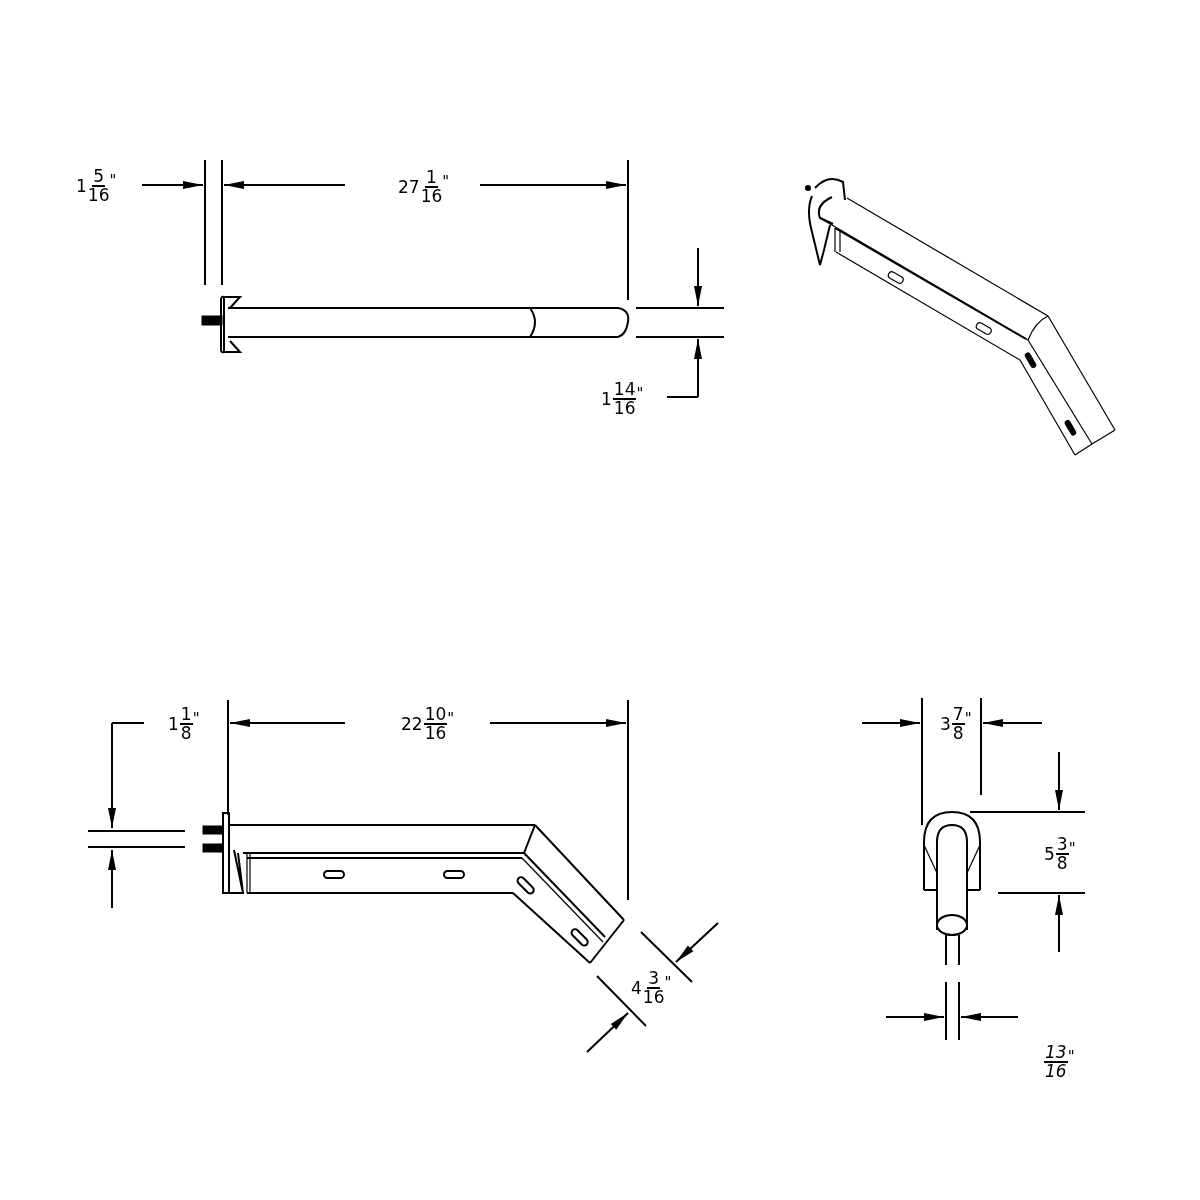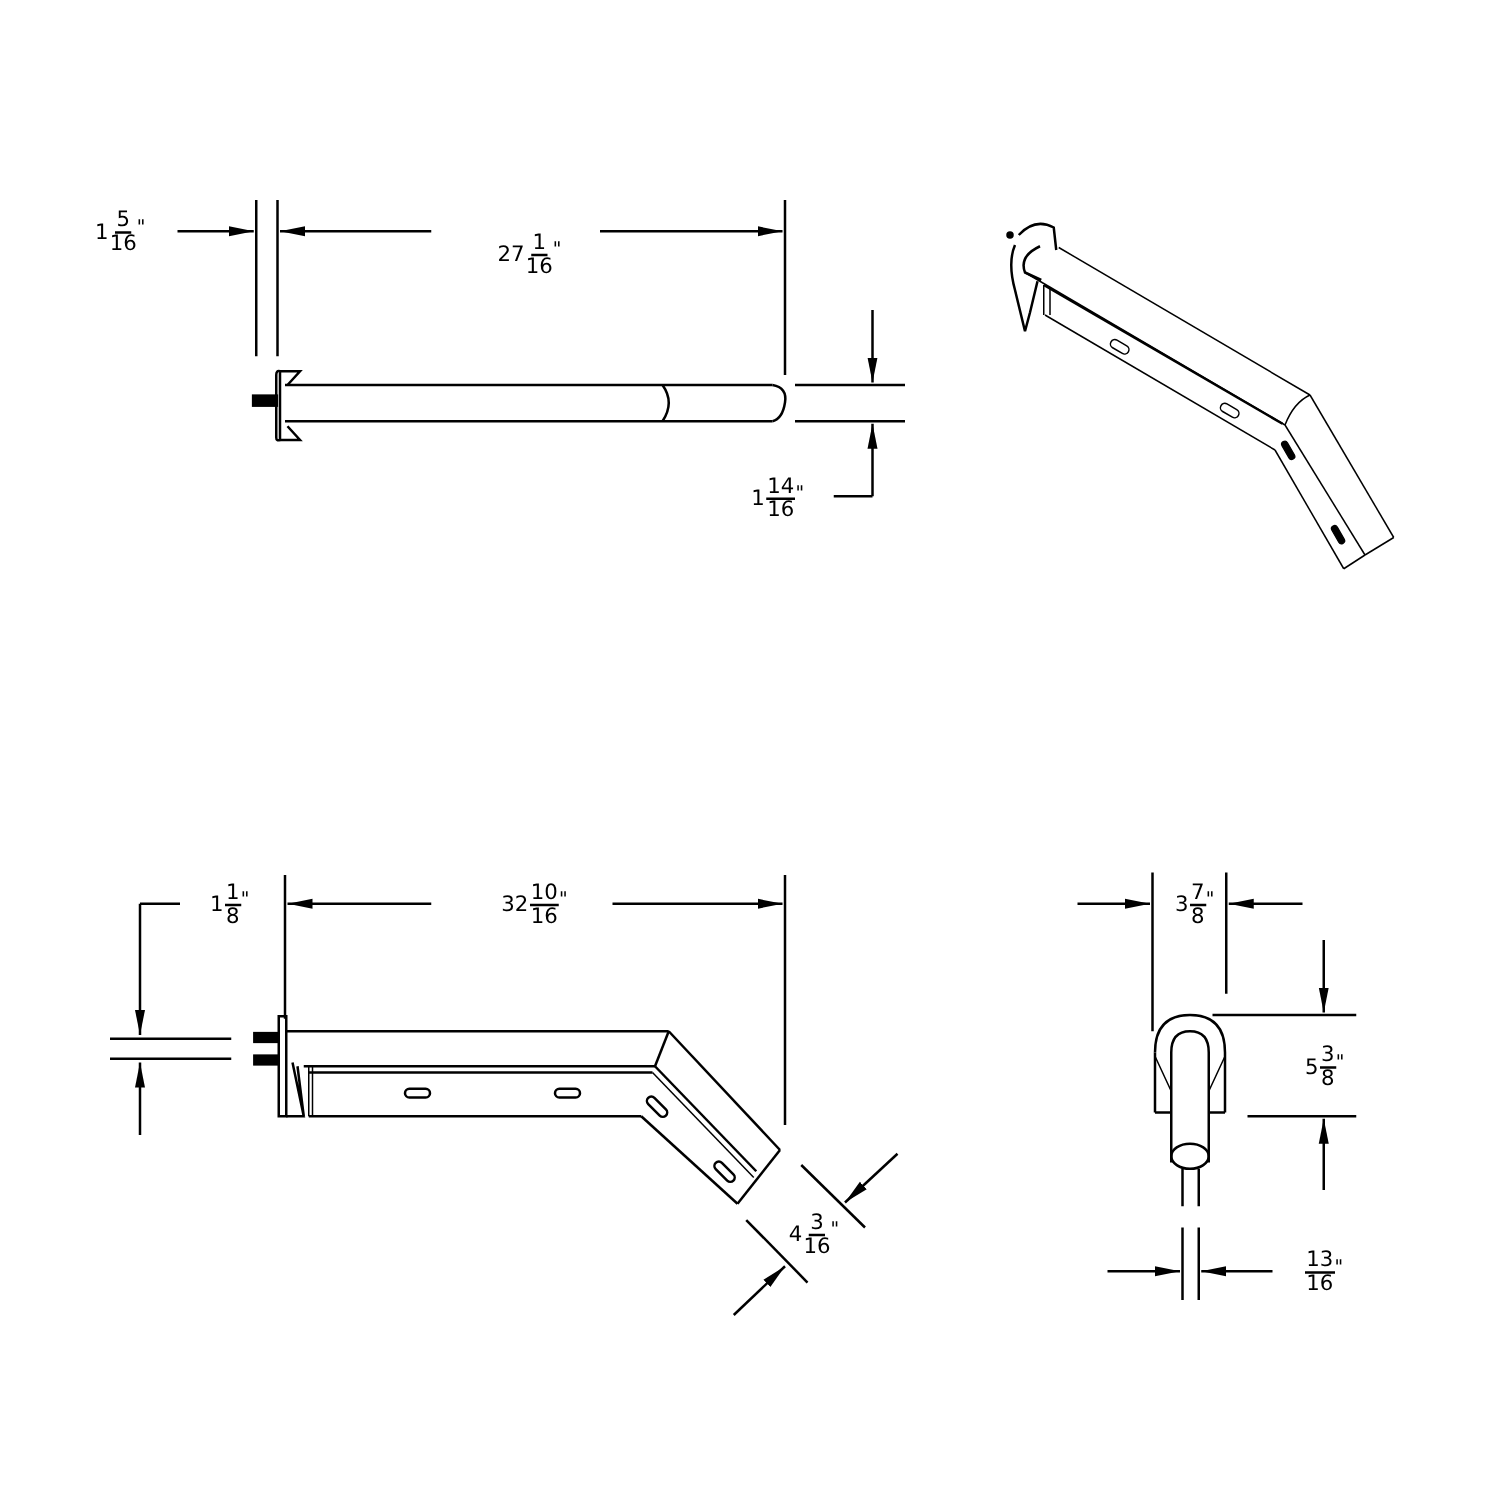--- a/index.html
+++ b/index.html
@@ -152,21 +152,21 @@
 
 <div class="dim" style="left:76px;top:168px;">
   <span class="whole">1</span>
   <span class="frac">
       <span class="num">5</span>
       <span>16</span>
     </span>
   <span class="inch">"</span>
 </div>
 
-<div class="dim" style="left:398px;top:186px;">
+<div class="dim" style="left:398px;top:169px;">
   <span class="whole">27</span>
   <span class="frac">
       <span class="num">1</span>
       <span>16</span>
     </span>
   <span class="inch">"</span>
 </div>
 
 <div class="dim" style="left:601px;top:381px;">
   <span class="whole">1</span>
@@ -180,21 +180,21 @@
 <div class="dim" style="left:168px;top:706px;">
   <span class="whole">1</span>
   <span class="frac">
       <span class="num">1</span>
       <span>8</span>
     </span>
   <span class="inch">"</span>
 </div>
 
 <div class="dim" style="left:401px;top:706px;">
-  <span class="whole">32</span>
+  <span class="whole">22</span>
   <span class="frac">
       <span class="num">10</span>
       <span>16</span>
     </span>
   <span class="inch">"</span>
 </div>
 
 <div class="dim" style="left:631px;top:970px;">
   <span class="whole">4</span>
   <span class="frac">
@@ -215,20 +215,20 @@
 
 <div class="dim" style="left:1044px;top:836px;">
   <span class="whole">5</span>
   <span class="frac">
       <span class="num">3</span>
       <span>8</span>
     </span>
   <span class="inch">"</span>
 </div>
 
-<div class="dim" style="left:1043px;top:1000px;">
+<div class="dim" style="left:1043px;top:1044px;font-style:italic;">
   <span class="whole"></span>
   <span class="frac">
       <span class="num">13</span>
       <span>16</span>
     </span>
   <span class="inch">"</span>
 </div>
 
 </body></html>

